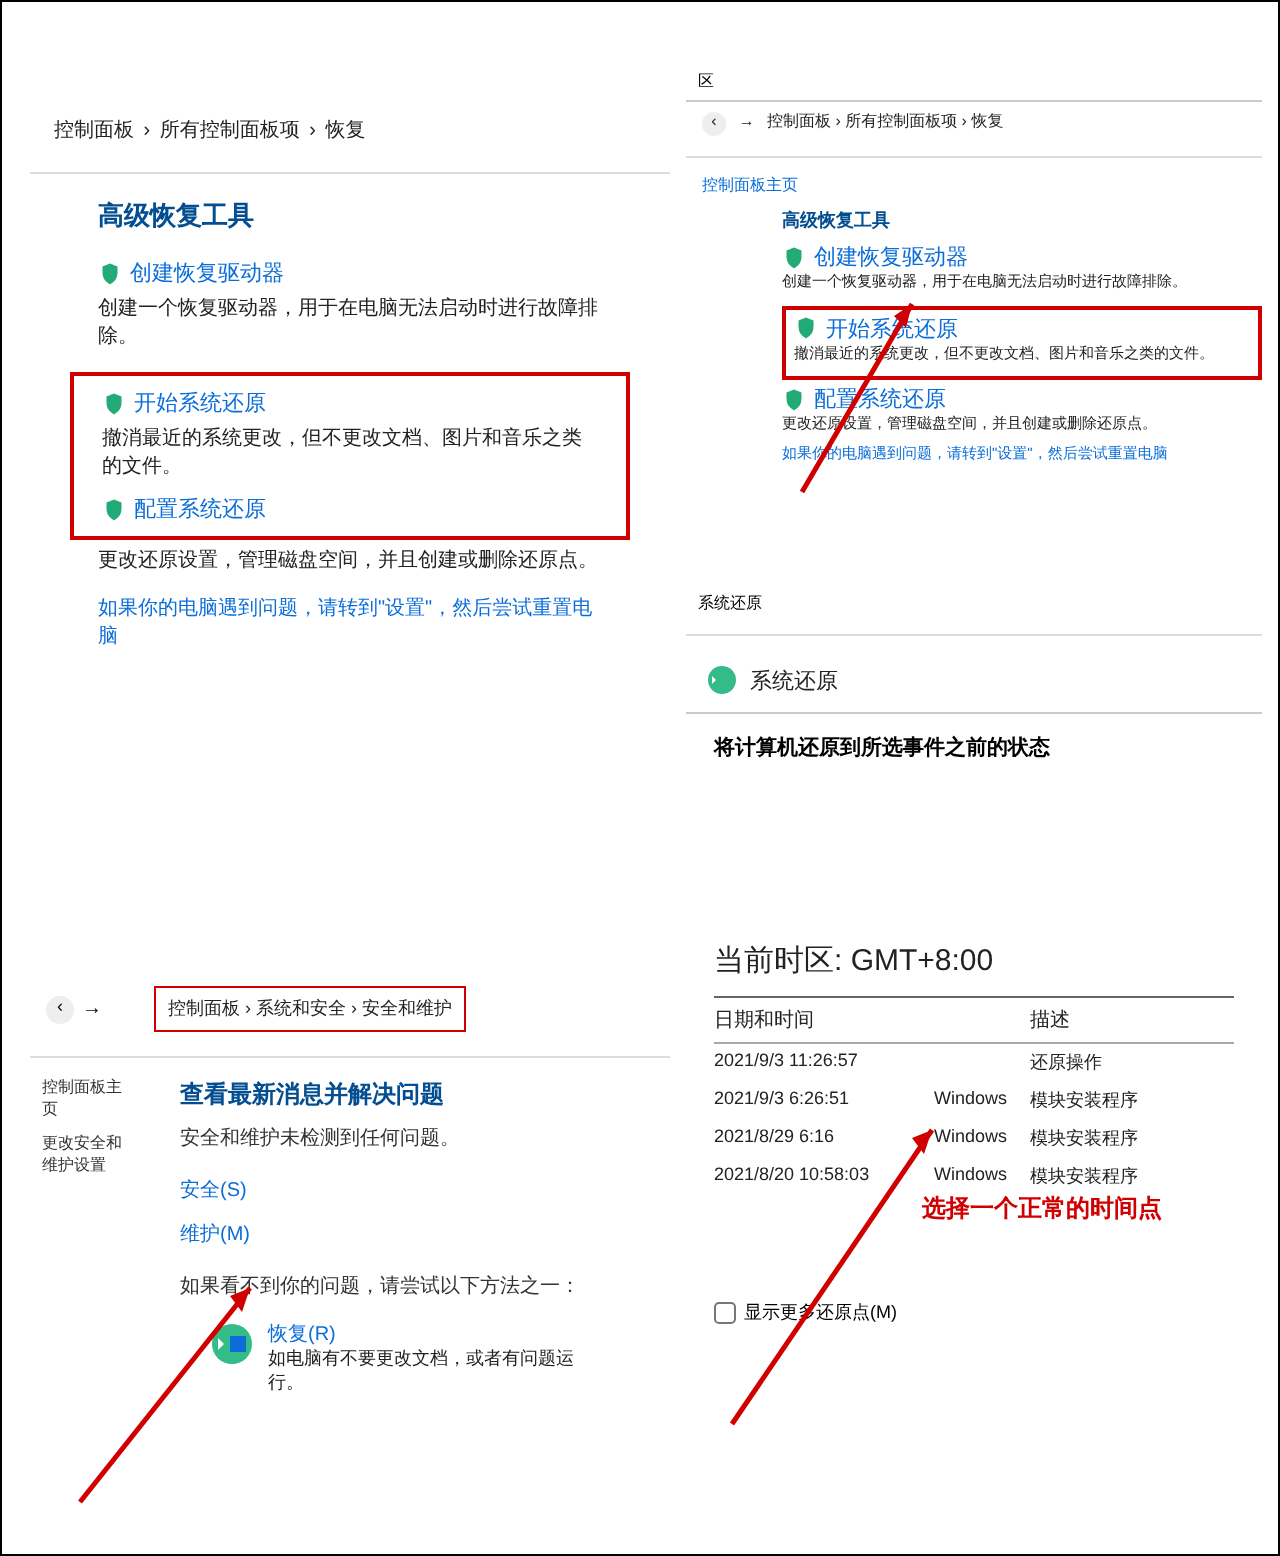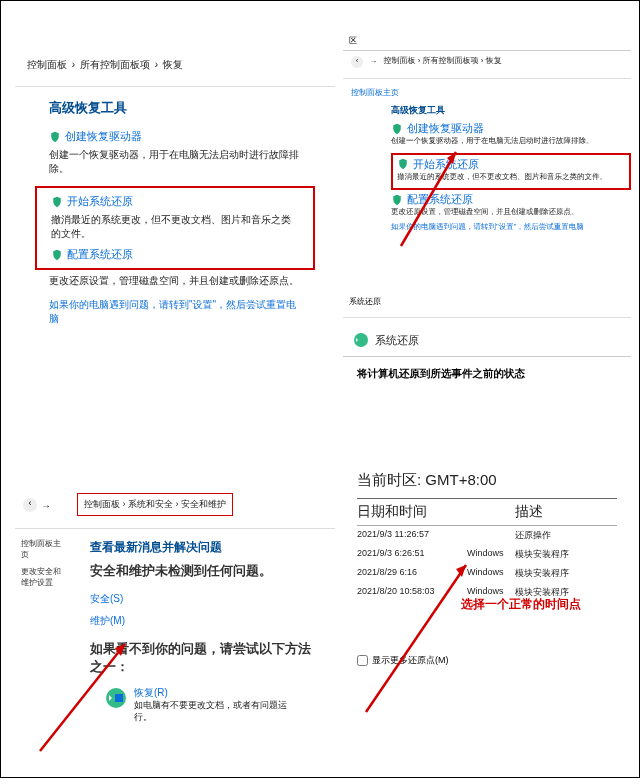--- a/index.html
+++ b/index.html
@@ -16,38 +16,38 @@
     .sublink { display: flex; align-items: center; gap: 4px; padding: 2px 34px; }
     .icon-shield { width: 12px; height: 12px; display: inline-block; }
     .desc { font-size: 10px; color: #222; padding: 2px 34px 8px; line-height: 1.4; }
     .redbox { border: 2px solid #d10000; margin: 2px 20px; padding: 4px 6px; }
     .redbox .sublink { padding: 2px 8px; }
     .redbox .desc { padding: 2px 8px 4px; }
     .sep { border-top: 1px solid #ddd; margin: 6px 0; }
     .side-label { font-size: 10px; color: #333; padding: 3px 16px; }
     .p3 .breadcrumb { display: inline-block; border: 1px solid #d10000; padding: 4px 6px; margin-left: 22px; font-size: 9px; }
     .heading2 { color: #034d91; font-weight: bold; font-size: 12px; padding: 14px 70px 6px; }
-    .small { font-size: 13px; color: #333; padding: 2px 70px; font-weight: bold; }
+    .small { font-size: 10px; color: #333; padding: 2px 70px; }
     .sec-link { color: #0a6dd9; font-size: 10px; padding: 6px 70px 2px; }
     .restore-row { display: flex; align-items: flex-start; gap: 6px; padding: 8px 80px 2px; }
     .restore-icon { width: 24px; height: 24px; flex-shrink: 0; }
     .restore-text { font-size: 9px; color: #222; line-height: 1.3; }
     .p2 .mini { font-size: 8px; }
     .p2 .breadcrumb { font-size: 8px; padding: 4px 6px; }
     .p2-inner { padding-left: 48px; }
     .p2 .title-blue { font-size: 9px; padding: 4px 0 4px; }
     .p2 .sublink { padding: 0; font-size: 8px; }
     .p2 .desc { padding: 0 0 4px; font-size: 7.5px; }
     .p2 .redbox { margin: 2px 0; padding: 2px 4px; }
     .p4-head { border-bottom: 1px solid #ccc; padding: 8px 10px; display: flex; align-items: center; gap: 6px; }
     .p4-title { font-size: 11px; color: #222; }
     .p4-sub { font-weight: bold; font-size: 10.5px; padding: 10px 14px 6px; color: #000; }
     .tz { font-size: 15px; padding: 4px 14px; color: #222; }
     .table { margin: 4px 14px; border-top: 1px solid #666; }
-    .table-head { display: flex; font-size: 14px; padding: 4px 0; border-bottom: 1px solid #aaa; color: #222; }
+    .table-head { display: flex; font-size: 10px; padding: 4px 0; border-bottom: 1px solid #aaa; color: #222; }
     .table-row { display: flex; font-size: 9px; padding: 3px 0; color: #222; }
     .col1 { width: 110px; }
     .col2 { width: 48px; }
     .col3 { flex: 1; }
     .red-annot { color: #d10000; font-size: 12px; position: absolute; left: 460px; top: 595px; font-weight: bold; }
     .chk { display: flex; align-items: center; gap: 4px; padding: 8px 14px; font-size: 9px; }
     .chk input { width: 11px; height: 11px; }
     svg.arrow { position: absolute; pointer-events: none; }
   </style>
 </head>

